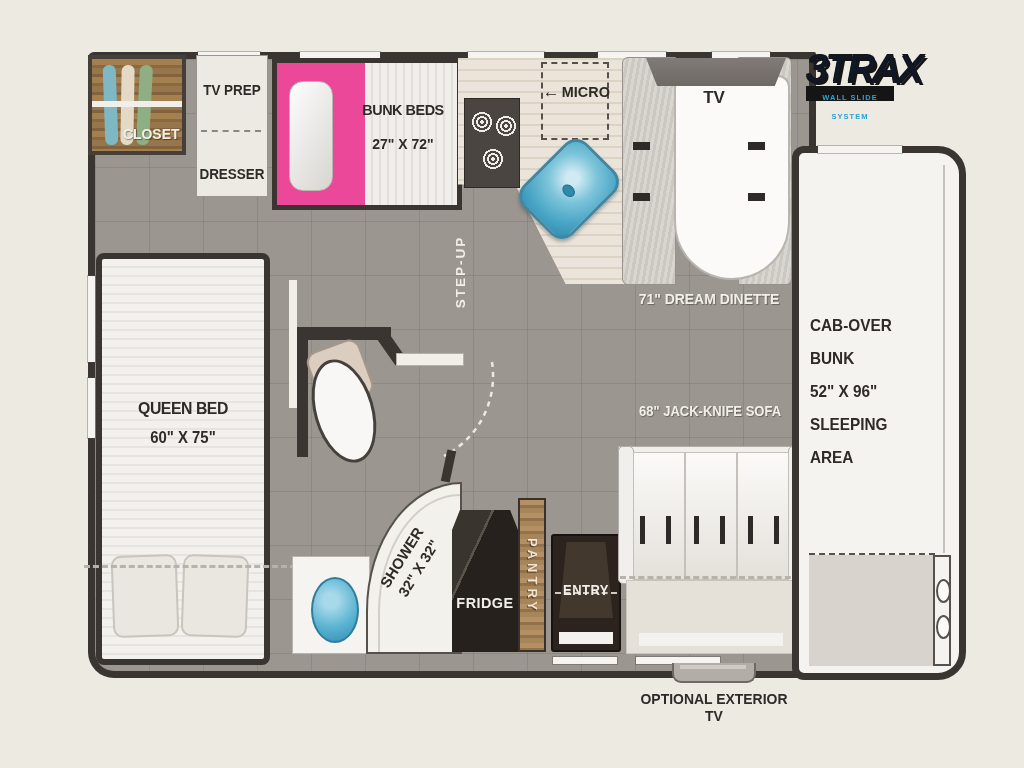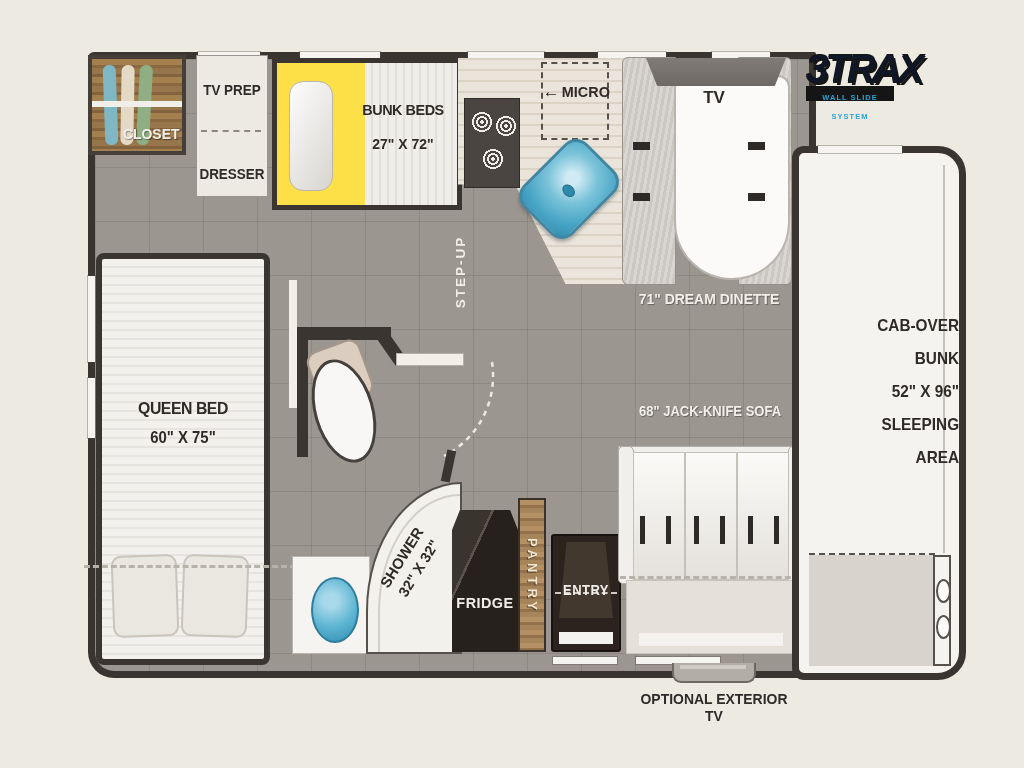--- a/index.html
+++ b/index.html
@@ -77,21 +77,21 @@
     <div class="abs" style="left:0px;top:42px;width:90px;height:6px;background:#f1efe9;"></div>
     <div class="abs lbl white cond" style="left:18px;top:66px;width:72px;font-size:15px;text-align:right;text-shadow:1px 1px 1px rgba(0,0,0,.4);">CLOSET</div>
   </div>
 
   <div class="abs" style="left:196px;top:55px;width:70px;height:140px;background:#edeae3;border:1px solid #9a948d;">
     <div class="abs lbl ctr cond" style="left:-15px;top:26px;width:100px;font-size:14.5px;">TV PREP</div>
     <div class="abs" style="left:4px;top:74px;width:60px;height:0;border-top:2px dashed #8d8780;"></div>
     <div class="abs lbl ctr cond" style="left:-15px;top:110px;width:100px;font-size:14.5px;">DRESSER</div>
   </div>
 
-  <div class="abs" style="left:272px;top:58px;width:190px;height:152px;background:#fde047;border:5px solid #3b3531;box-sizing:border-box;">
+  <div class="abs" style="left:272px;top:58px;width:190px;height:152px;background:#ec4899;border:5px solid #3b3531;box-sizing:border-box;">
     <div class="abs mattress-v" style="left:88px;top:0;width:92px;height:142px;"></div>
     <div class="abs" style="left:12px;top:18px;width:42px;height:108px;background:linear-gradient(120deg,#fdfdfd,#d8d5d0);border:1px solid #b9b5af;border-radius:14px;"></div>
     <div class="abs lbl ctr cond" style="left:70px;top:38px;width:112px;font-size:15.5px;letter-spacing:-0.5px;">BUNK BEDS</div>
     <div class="abs lbl ctr cond" style="left:70px;top:72px;width:112px;font-size:15px;">27" X 72"</div>
   </div>
 
   <div class="abs" style="left:458px;top:58px;width:168px;height:226px;
               background:#eae4da;
               background-image:repeating-linear-gradient(180deg, rgba(170,150,120,.22) 0 2px, transparent 2px 11px);
               clip-path:polygon(0 0,100% 0,100% 100%,64% 100%,34% 56%,0 56%);"></div>
@@ -189,21 +189,21 @@
   <div class="abs belt" style="left:720px;top:516px;width:5px;height:28px;"></div>
   <div class="abs belt" style="left:748px;top:516px;width:5px;height:28px;"></div>
   <div class="abs belt" style="left:774px;top:516px;width:5px;height:28px;"></div>
   <div class="abs dash-h" style="left:620px;top:576px;width:180px;height:0;"></div>
   <div class="abs" style="left:626px;top:580px;width:168px;height:72px;background:#e6e1d8;border:1px solid #c9c4bc;">
     <div class="abs" style="left:12px;top:52px;width:144px;height:13px;background:#f4f2ee;"></div>
   </div>
 
   <div class="abs cab" style="left:792px;top:146px;width:160px;height:520px;box-sizing:content-box;">
     <div class="abs" style="left:144px;top:12px;width:2px;height:388px;background:#c6c1bb;"></div>
-    <div class="abs" style="left:25px;top:156px;width:140px;text-align:right;">
+    <div class="abs" style="left:6px;top:156px;width:140px;text-align:left;">
       <div class="lbl cond" style="font-size:16.5px;line-height:33px;">CAB-OVER</div>
       <div class="lbl cond" style="font-size:16.5px;line-height:33px;">BUNK</div>
       <div class="lbl cond" style="font-size:16.5px;line-height:33px;">52" X 96"</div>
       <div class="lbl cond" style="font-size:16.5px;line-height:33px;">SLEEPING</div>
       <div class="lbl cond" style="font-size:16.5px;line-height:33px;">AREA</div>
     </div>
     <div class="abs dash-dark" style="left:10px;top:400px;width:126px;height:0;"></div>
     <div class="abs" style="left:10px;top:402px;width:124px;height:111px;background:#d8d3cd;"></div>
     <div class="abs" style="left:134px;top:402px;width:18px;height:111px;background:#f5f3ef;border:2px solid #57514c;box-sizing:border-box;">
       <div class="abs" style="left:1px;top:22px;width:11px;height:20px;border:2px solid #57514c;border-radius:50%;background:#fcfbf9;"></div>

